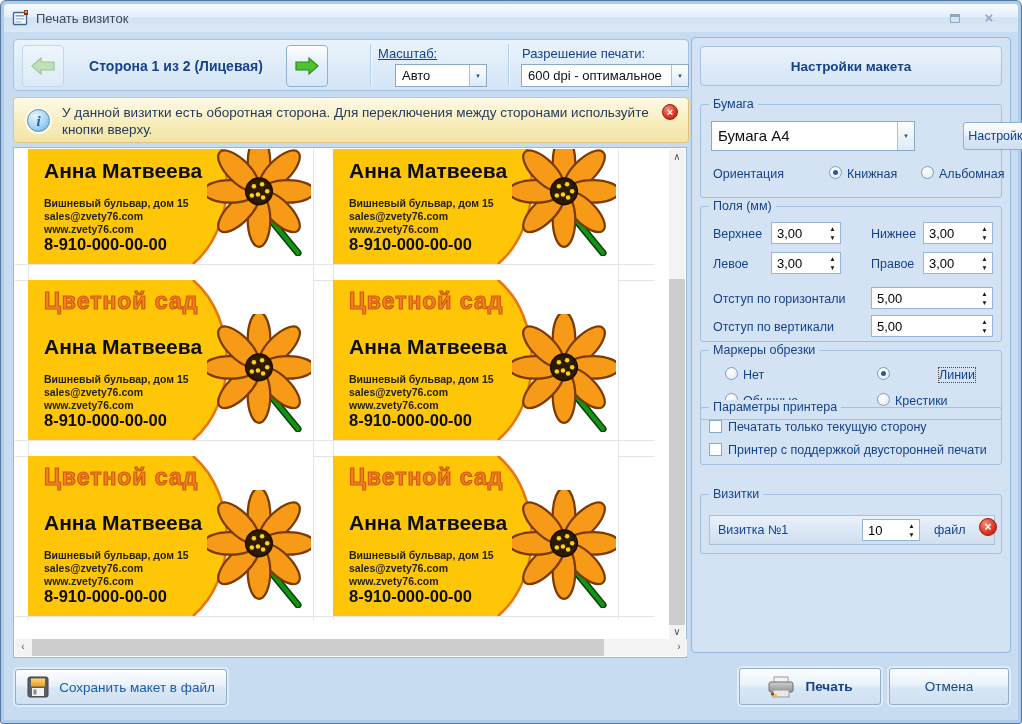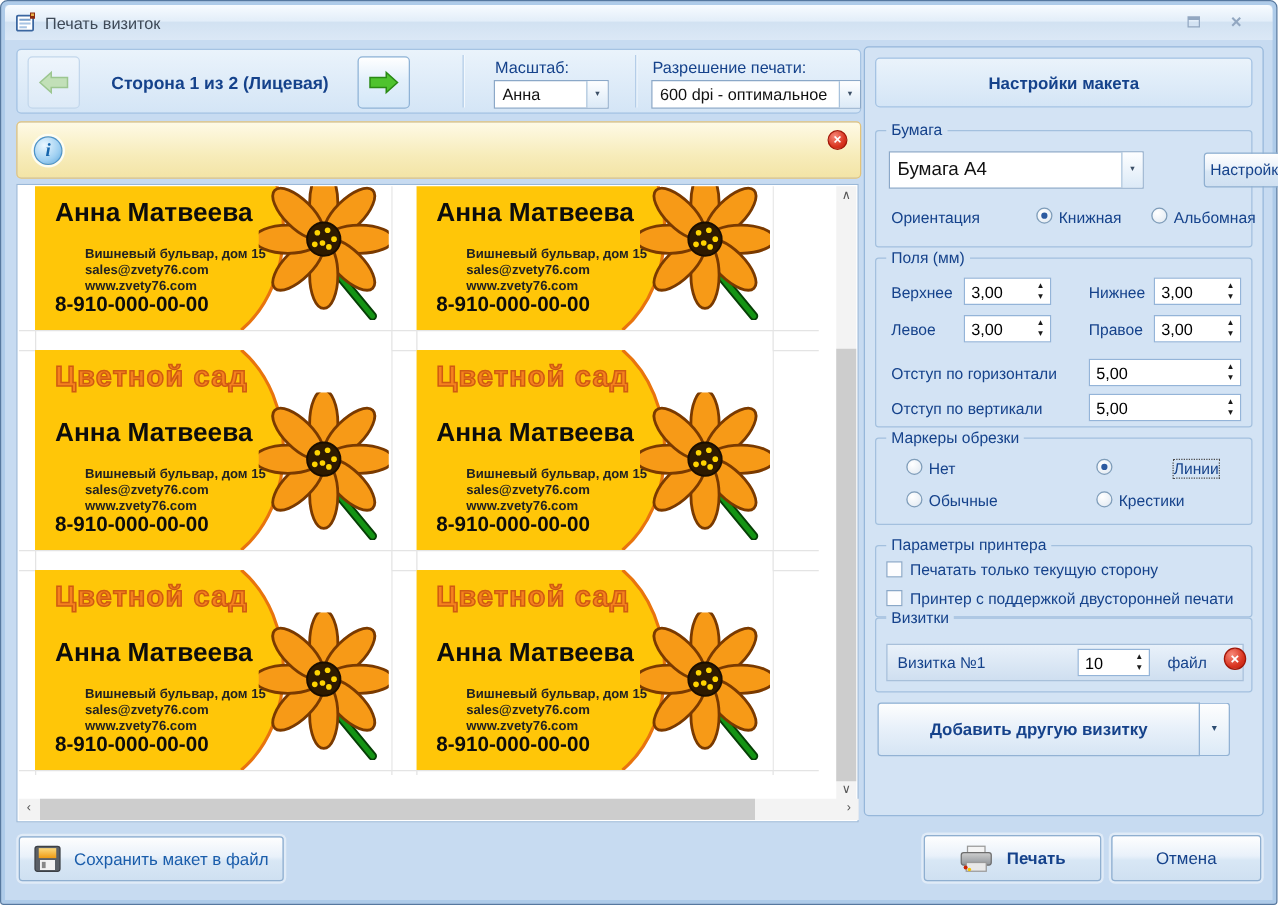--- a/index.html
+++ b/index.html
@@ -62,21 +62,21 @@
   .pv-viewport { position:absolute; left:1px; top:1px; width:654px; height:491px; overflow:hidden; }
   .page { position:relative; width:654px; height:560px; margin-top:-45px; background:#fff; }
   .crop-h { position:absolute; left:0; width:640px; height:1px; background:#e4e4e4; }
   .crop-v { position:absolute; top:0; height:516px; width:1px; background:#e4e4e4; }
   .card { position:absolute; width:285px; height:160px; background:#fff; overflow:hidden; }
   .card svg.bg { position:absolute; inset:0; }
   .card .company { position:absolute; left:16px; top:8px; font-size:23px; font-weight:bold;
     color:#f5821e; -webkit-text-stroke:1.2px #cf5a12; letter-spacing:1px; }
   .card .name { position:absolute; left:16px; top:55px; font-size:21px; font-weight:800; color:#0d0d0d; }
   .card .addr { position:absolute; left:16px; top:93px; font-size:10.5px; font-weight:700;
-    color:#222; line-height:13px;margin-left:24px; }
+    color:#222; line-height:13px; }
   .card .phone { position:absolute; left:16px; top:131px; font-size:16.5px; font-weight:600; color:#0d0d0d; }
   .flower { position:absolute; right:2px; top:34px; }
   
   .vscroll { position:absolute; right:1px; top:1px; width:16px; height:491px; background:#f3f3f3; }
   .vthumb { position:absolute; left:0; top:130px; width:16px; height:346px; background:#cdcdcd; }
   .hscroll { position:absolute; left:1px; bottom:1px; width:672px; height:17px; background:#f3f3f3; }
   .hthumb { position:absolute; left:17px; top:0; width:572px; height:17px; background:#cdcdcd; }
   .sarrow { position:absolute; color:#555; font-size:10px; text-align:center; width:16px; height:16px; line-height:16px; }
   
   .panel { position:absolute; left:690px; top:36px; width:320px; height:616px;
@@ -147,35 +147,39 @@
         <path d="M11 2 L11 6 L24 6 L24 14 L11 14 L11 18 L2 10 Z" fill="#c2e0b8" stroke="#9cc690" stroke-width="1.2"></path>
       </svg>
     </div>
     <div class="side-label">Сторона 1 из 2 (Лицевая)</div>
     <div class="nav-btn nav-next">
       <svg width="26" height="20" viewBox="0 0 26 20">
         <path d="M15 2 L15 6 L2 6 L2 14 L15 14 L15 18 L24 10 Z" fill="#4fc32e" stroke="#2a8a14" stroke-width="1.2"></path>
       </svg>
     </div>
     <div class="tb-div" style="left:356px;"></div>
-    <span class="tb-label" style="left:382px;">Масштаб:</span>
+    <span class="tb-label" style="left:364px;text-decoration:underline;">Масштаб:</span>
     <div class="combo" style="left:381px; top:24px; width:92px; height:23px;">
-      <span class="val">Анна</span>
+      <span class="val">Авто</span>
       <span class="cbtn">▼</span>
     </div>
     <div class="tb-div" style="left:494px;"></div>
     <span class="tb-label" style="left:508px;">Разрешение печати:</span>
     <div class="combo" style="left:507px; top:24px; width:168px; height:23px;">
       <span class="val">600 dpi - оптимальное</span>
       <span class="cbtn">▼</span>
     </div>
   </div>
 
   <div class="infobar">
     <div class="info-icon">i</div>
+    <div class="info-text">
+      <span style="display:block">У данной визитки есть оборотная сторона. Для переключения между сторонами используйте</span>
+      <span style="display:block">кнопки вверху.</span>
+    </div>
     <div class="red-x info-close">×</div>
   </div>
 
   <div class="preview">
     <div class="pv-viewport">
       <div class="page">
 
         <div class="crop-h" style="top:160px"></div>
         <div class="crop-h" style="top:176px"></div>
         <div class="crop-h" style="top:336px"></div>
@@ -498,21 +502,21 @@
       <span class="radio" style="left:24px; top:16px;"></span>
       <span class="rlabel" style="left:42px; top:17px;">Нет</span>
       <span class="radio sel" style="left:176px; top:16px;"></span>
       <span class="rlabel focus-dotted" style="left:194px; top:17px;">Линии</span>
       <span class="radio" style="left:24px; top:42px;"></span>
       <span class="rlabel" style="left:42px; top:43px;">Обычные</span>
       <span class="radio" style="left:176px; top:42px;"></span>
       <span class="rlabel" style="left:194px; top:43px;">Крестики</span>
     </div>
 
-    <div class="grp" style="top:398px; height:58px;">
+    <div class="grp" style="top:369px; height:58px;">
       <span class="grp-label">Параметры принтера</span>
       <span class="check" style="left:8px; top:12px;"></span>
       <span class="rlabel" style="left:27px; top:12px;">Печатать только текущую сторону</span>
       <span class="check" style="left:8px; top:35px;"></span>
       <span class="rlabel" style="left:27px; top:35px;">Принтер с поддержкой двусторонней печати</span>
     </div>
 
     <div class="grp" style="top:456px; height:60px;">
       <span class="grp-label">Визитки</span>
       <div class="cards-row">
@@ -522,26 +526,20 @@
           <span class="btns">
               <span>▲</span>
               <span>▼</span>
             </span>
         </div>
         <span class="rlabel" style="left:224px; top:7px;">файл</span>
         <div class="red-x" style="position:absolute; right:-3px; top:2px; width:18px; height:18px; font-size:12px; line-height:16px;">×</div>
       </div>
     </div>
 
-    <div class="add-btn">
-      <div class="add-main">Добавить другую визитку</div>
-      <div class="add-arrow">
-          <span>▼</span>
-        </div>
-    </div>
   </div>
 
   <div class="footer-btn save-btn">
     <svg width="22" height="22" viewBox="0 0 22 22">
       <rect x="1" y="1" width="20" height="20" rx="2" fill="#5a5f66" stroke="#3c4046"></rect>
       <rect x="4" y="2.5" width="14" height="8" fill="url(#fg)"></rect>
       <rect x="5" y="12" width="12" height="8" fill="#f2f2f2"></rect>
       <rect x="6.5" y="13.5" width="3" height="5" fill="#888"></rect>
       <defs>
           <linearGradient id="fg" x1="0" y1="0" x2="0" y2="1">

